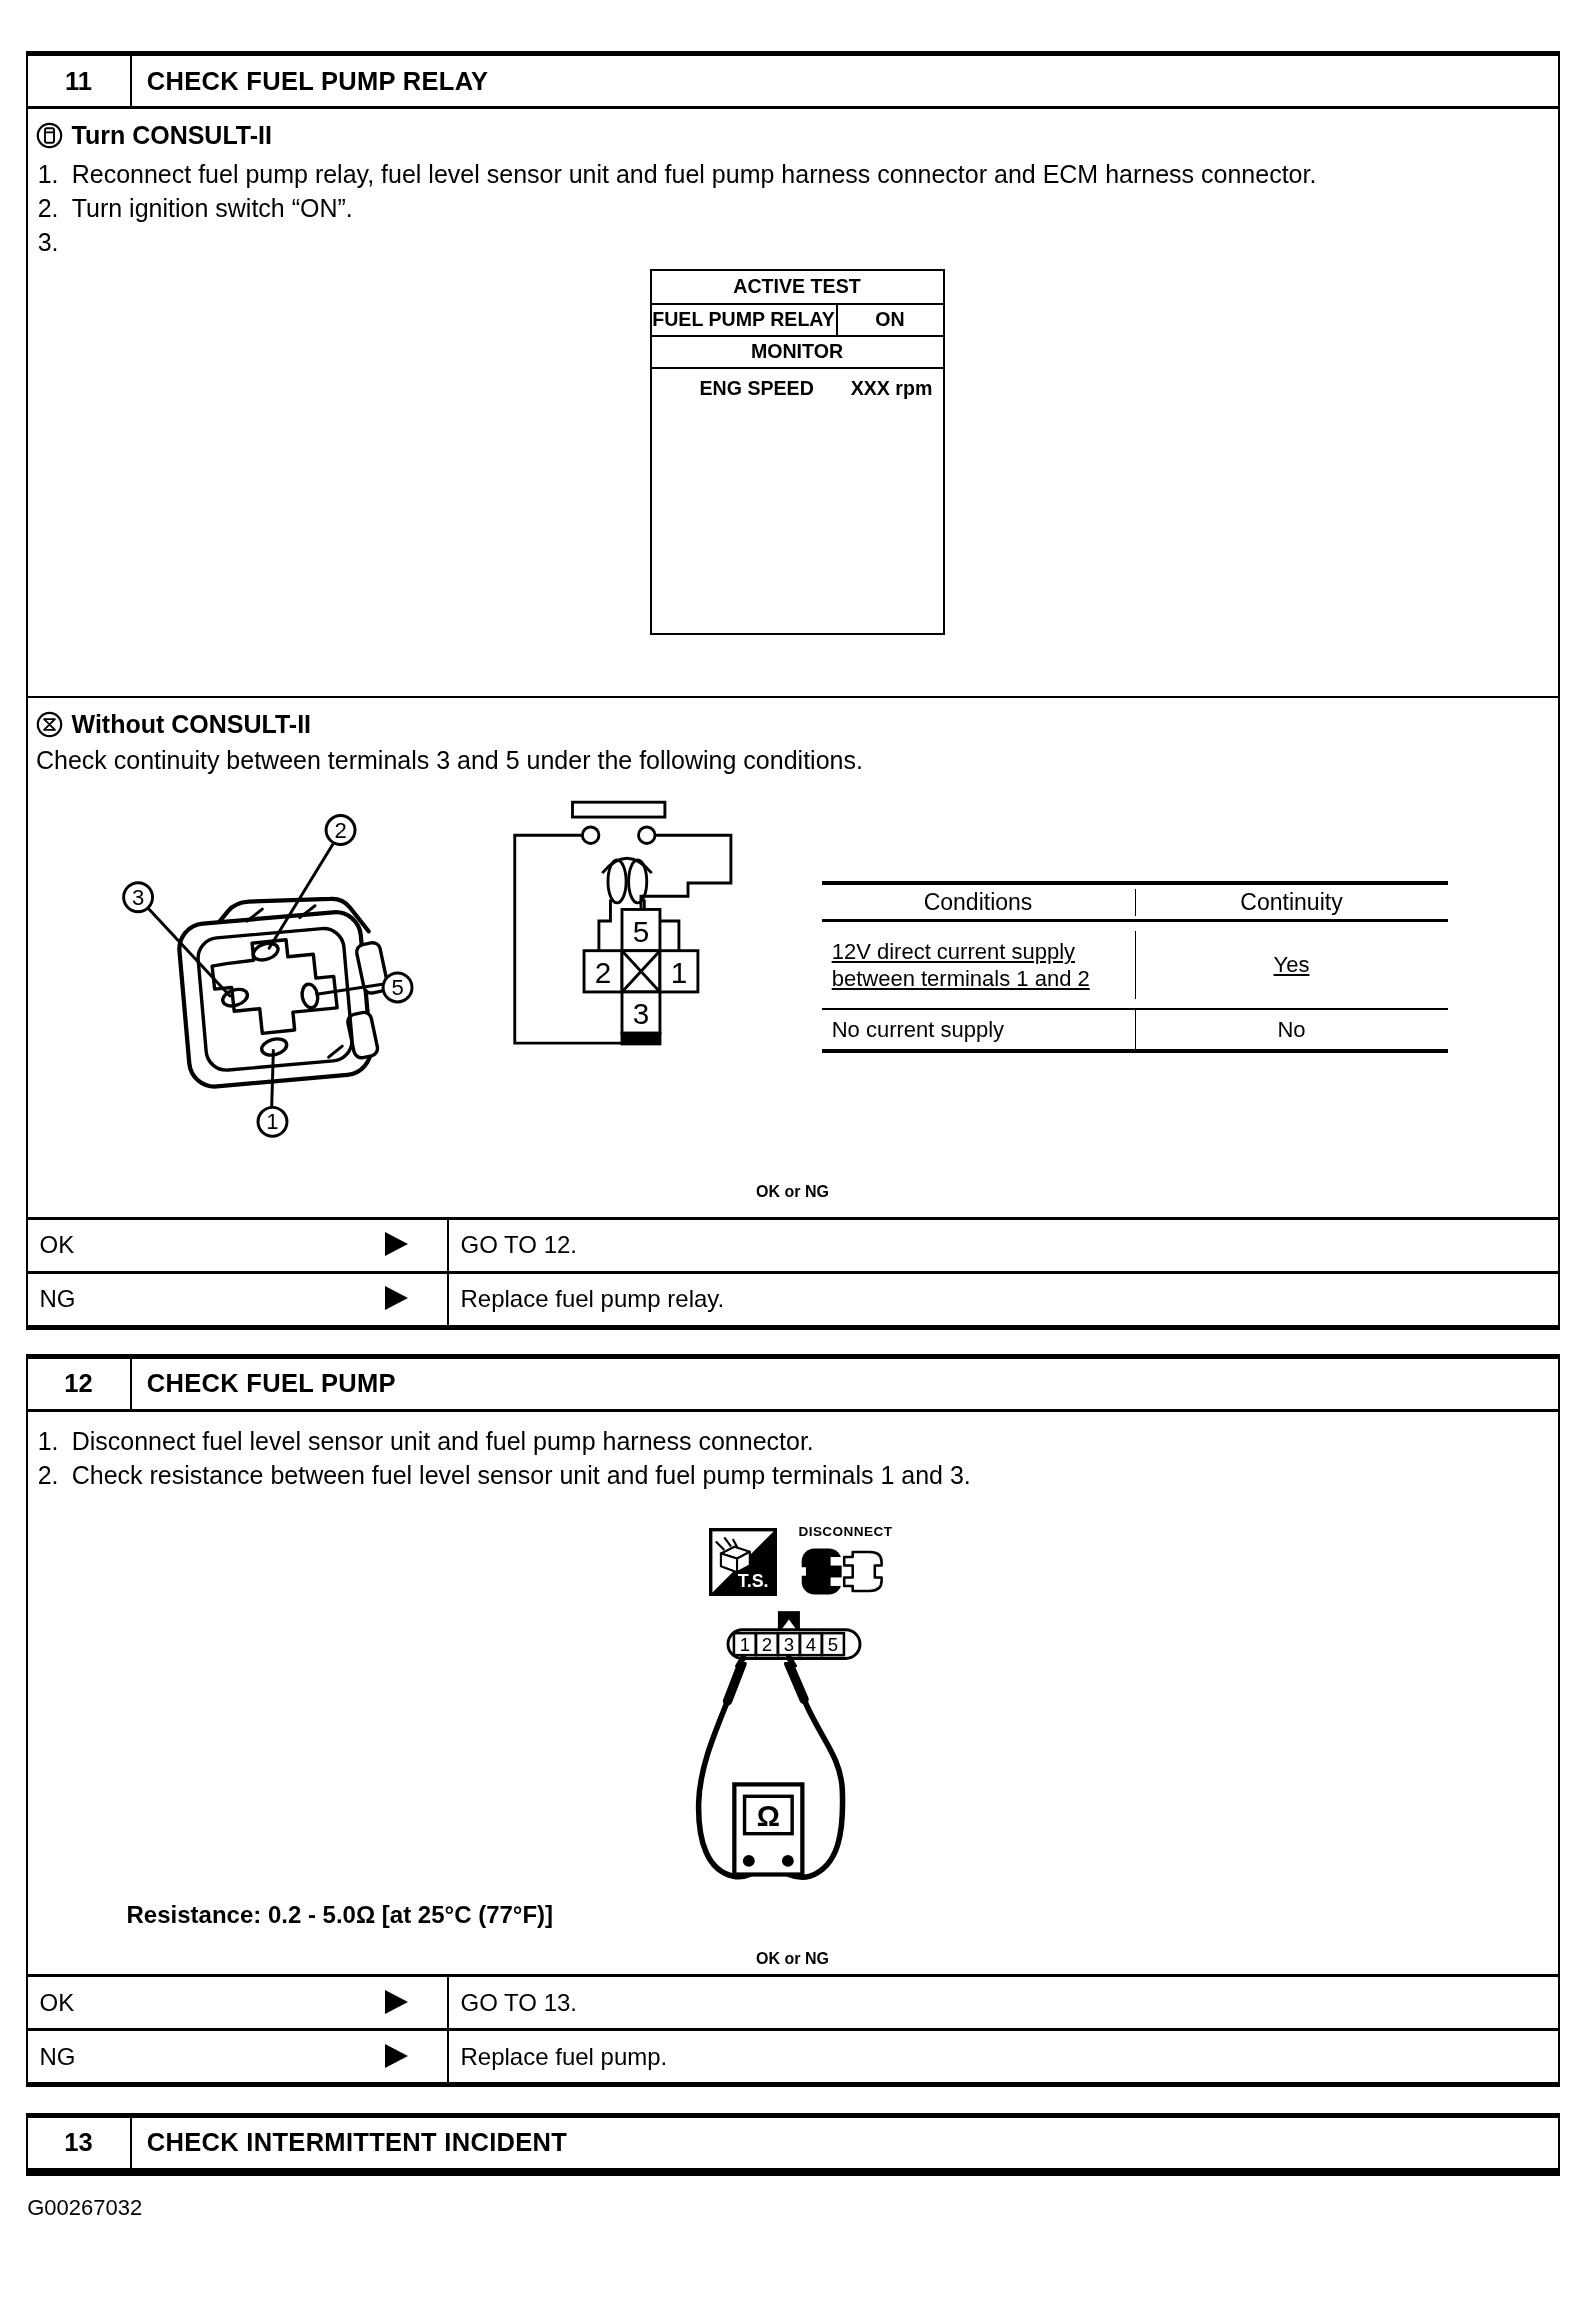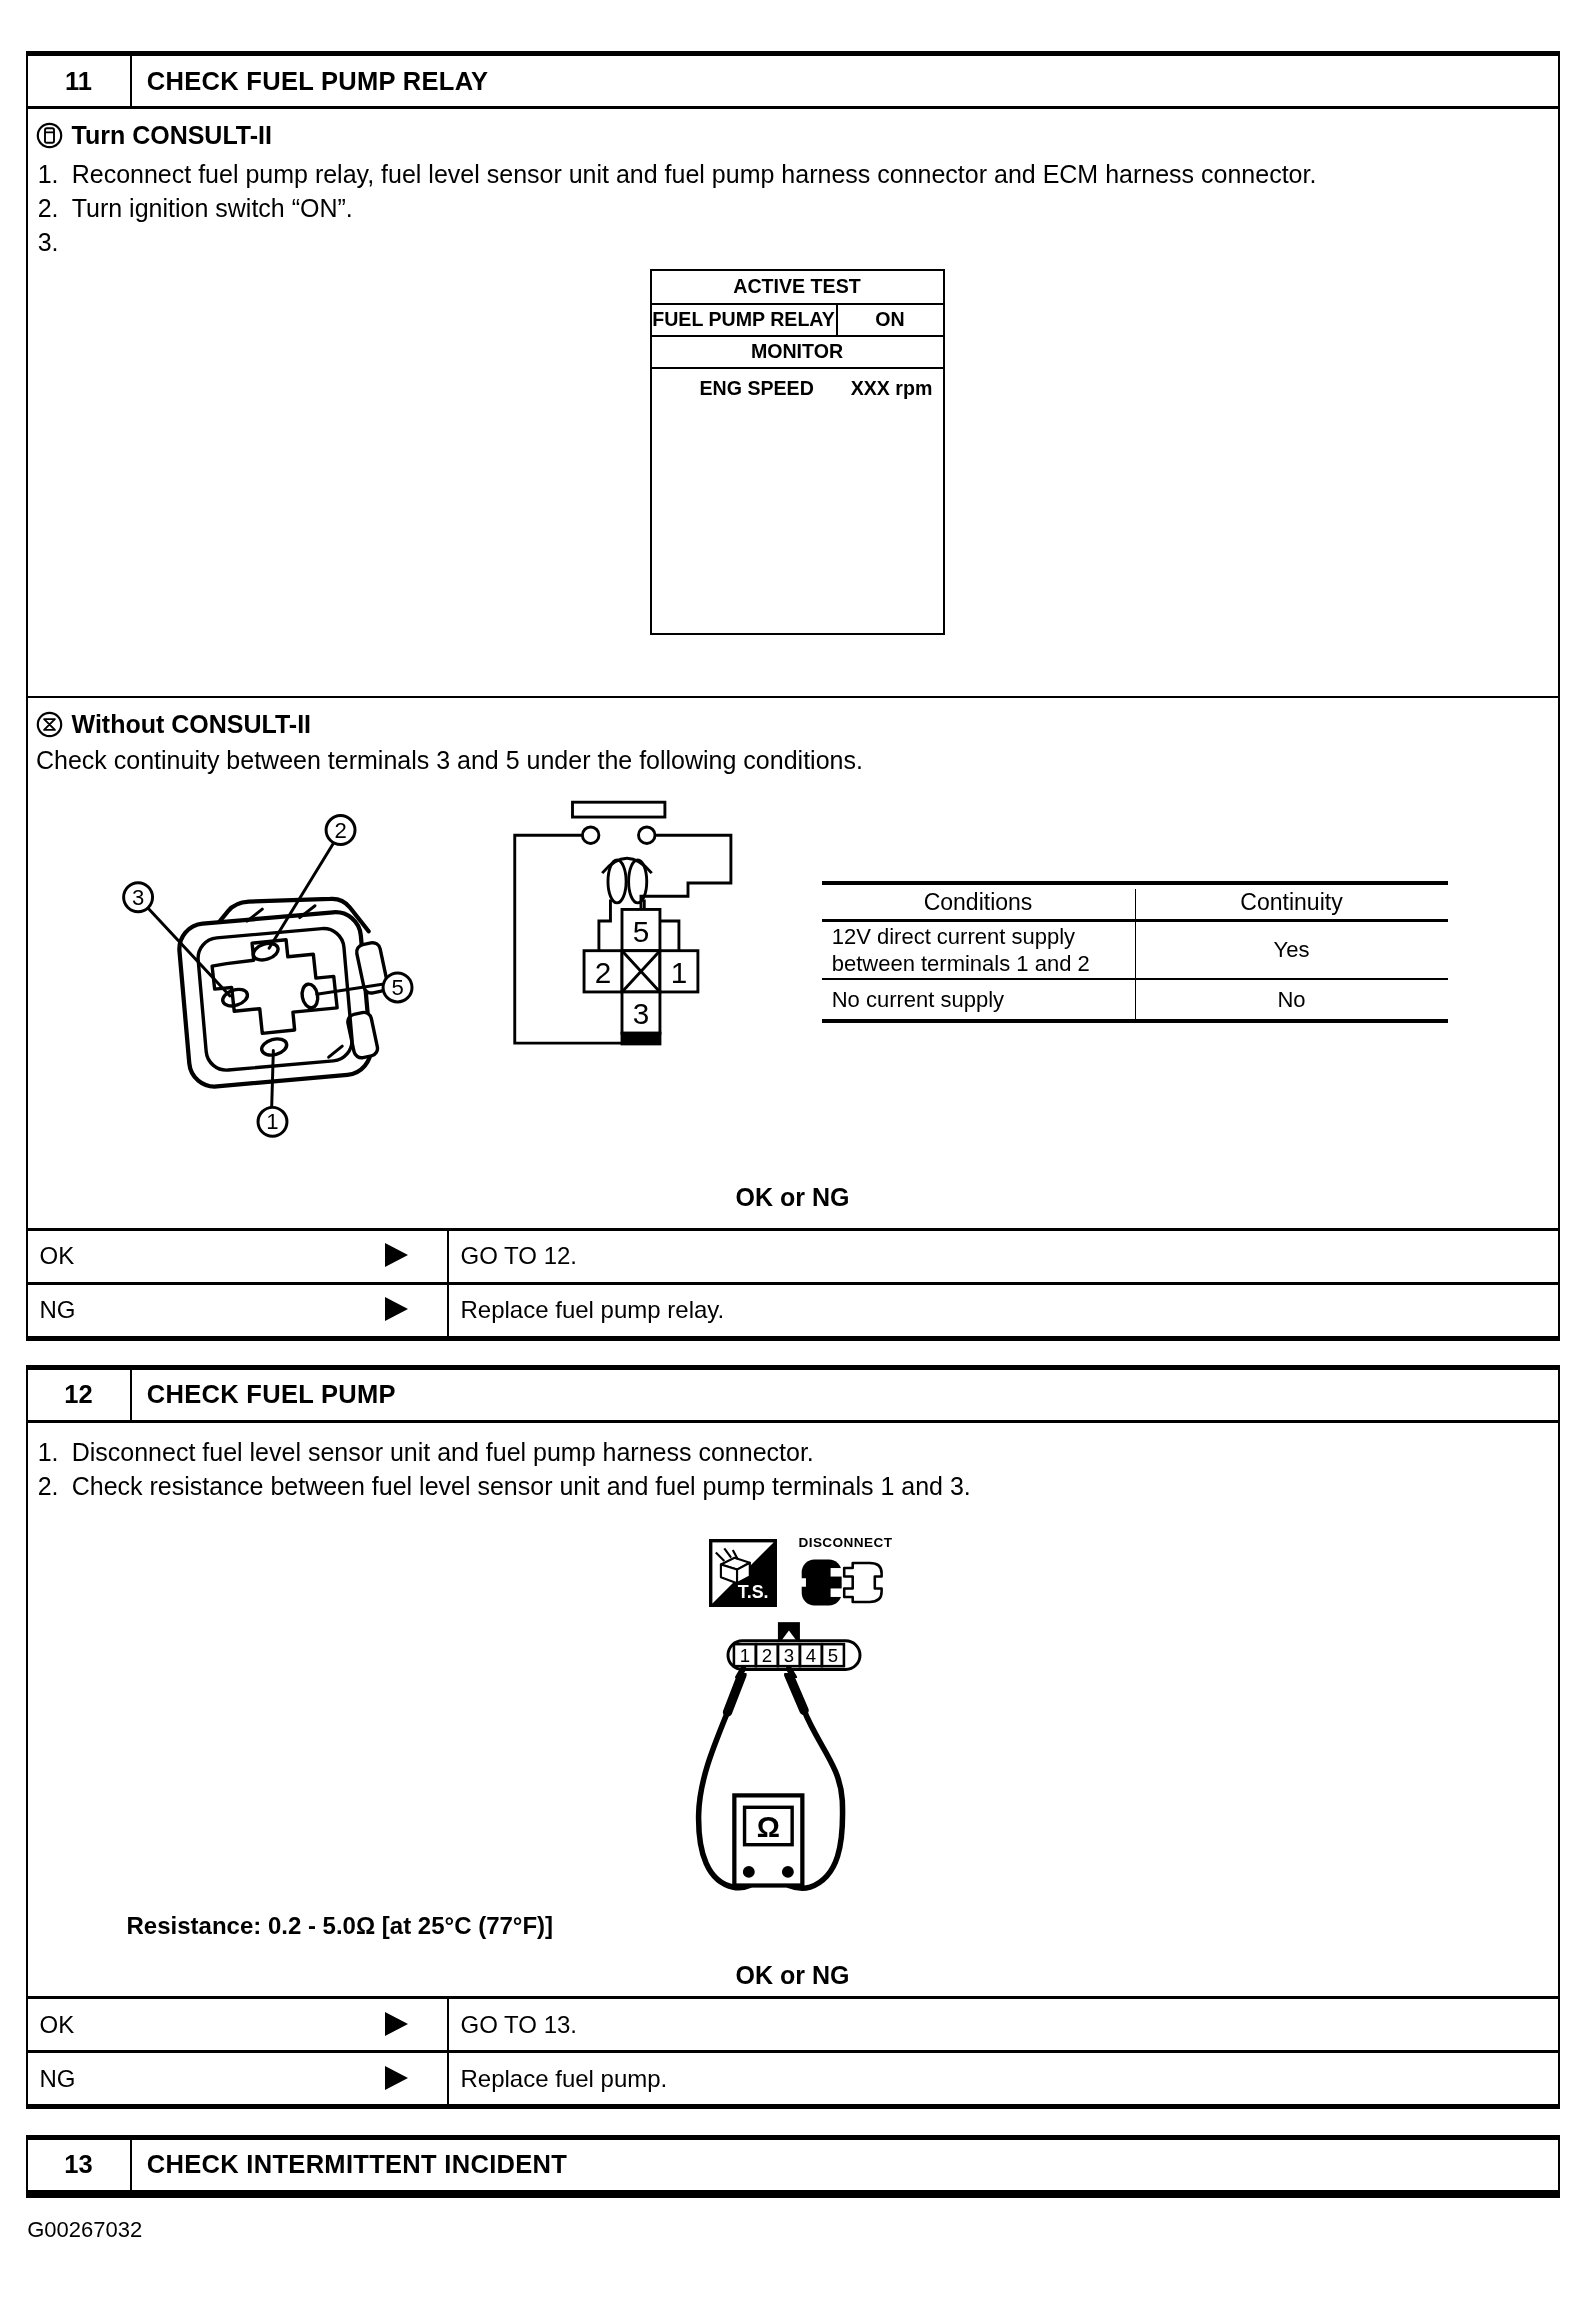--- a/index.html
+++ b/index.html
@@ -44,24 +44,24 @@
 
   
   .cond-table { left: 794px; top: 95px; width: 626px; border-top: 4.3px solid #000; border-bottom: 4.3px solid #000; font-size: 22px; background:#fff; }
   .cond-row { display: flex; align-items: center; }
   .cond-head { border-bottom: 3.4px solid #000; height: 37px; font-size: 23px; }
   .cond-mid { border-bottom: 2.6px solid #000; }
   .cond-c1 { width: 314px; border-right: 1.7px solid #000; display: flex; align-items: center; flex: none; }
   .cond-head .cond-c1 { justify-content: center; }
   .cond-c1.cell { padding: 6.8px 8.5px 6.8px 10.2px; line-height: 27px; }
   .cond-c2 { flex: 1; display: flex; align-items: center; justify-content: center; }
-  .cond-r1 { height: 58px; }
+  .cond-r1 { height: 88px; text-decoration: underline; }
   .cond-r2 { height: 39px; }
 
-  .ok-or-ng { text-align: center; font-weight: bold; font-size: 25px; margin-top: 22px; margin-bottom: 15.3px; }
+  .ok-or-ng { text-align: center; font-weight: bold; font-size: 16px; margin-top: 22px; margin-bottom: 15.3px; }
   .s12 .ok-or-ng { margin-top: 20.4px; margin-bottom: 6.8px; }
 
   
   .result-row { display: flex; border-top: 3.4px solid #000; height: 54px; font-size: 24px; align-items: stretch; }
   .result-left { width: 421px; border-right: 2.6px solid #000; display: flex; align-items: center; position: relative; padding-left: 12px; flex: none; }
   .arrow { position: absolute; right: 39px; top: 50%; margin-top: -12.8px; width: 0; height: 0; border-left: 23px solid #000; border-top: 12.8px solid transparent; border-bottom: 12.8px solid transparent; }
   .result-action { display: flex; align-items: center; padding-left: 12px; }
   .s13 .result-action { font-weight: bold; }
 
   .gap28 { height: 24px; } .gap30 { height: 25.5px; }

